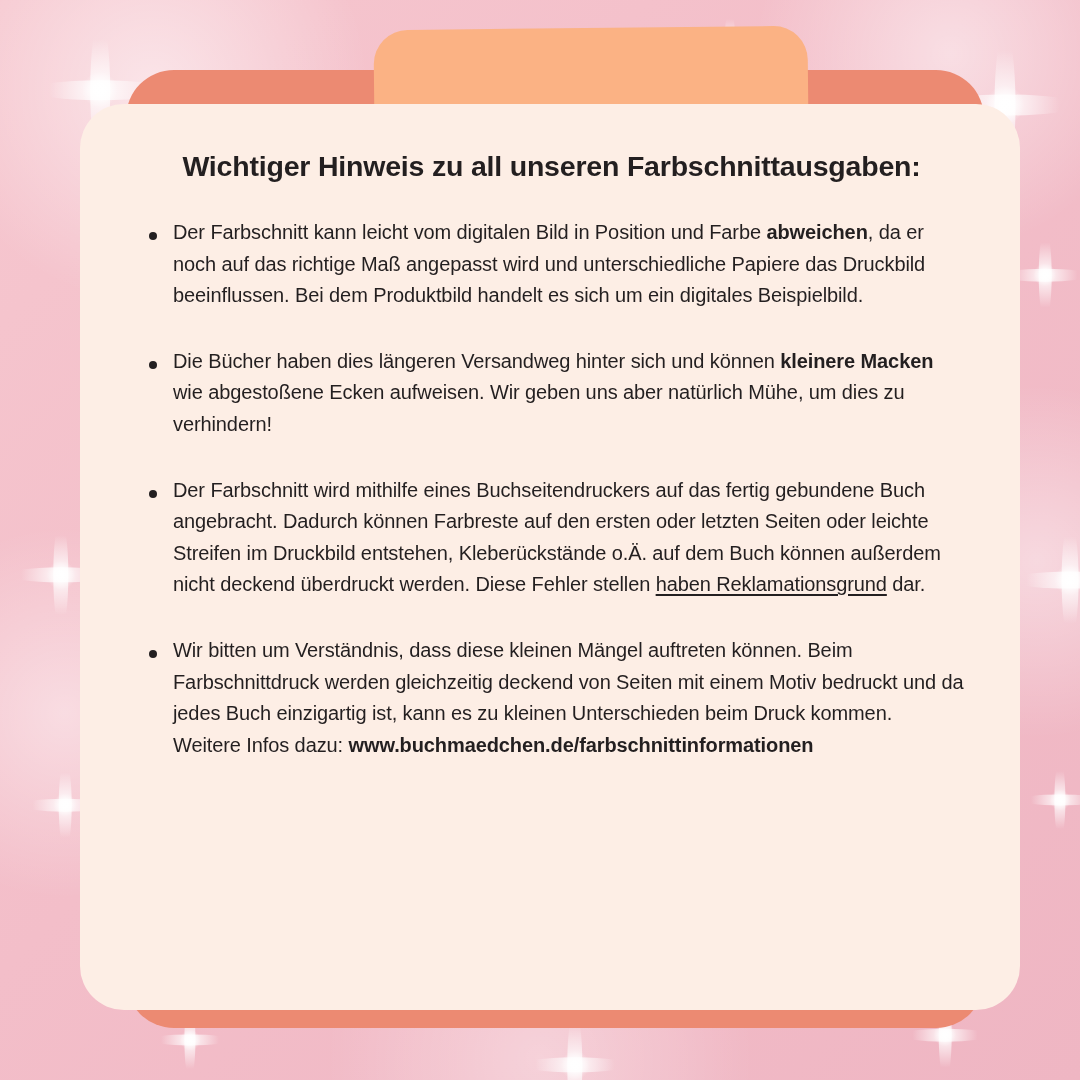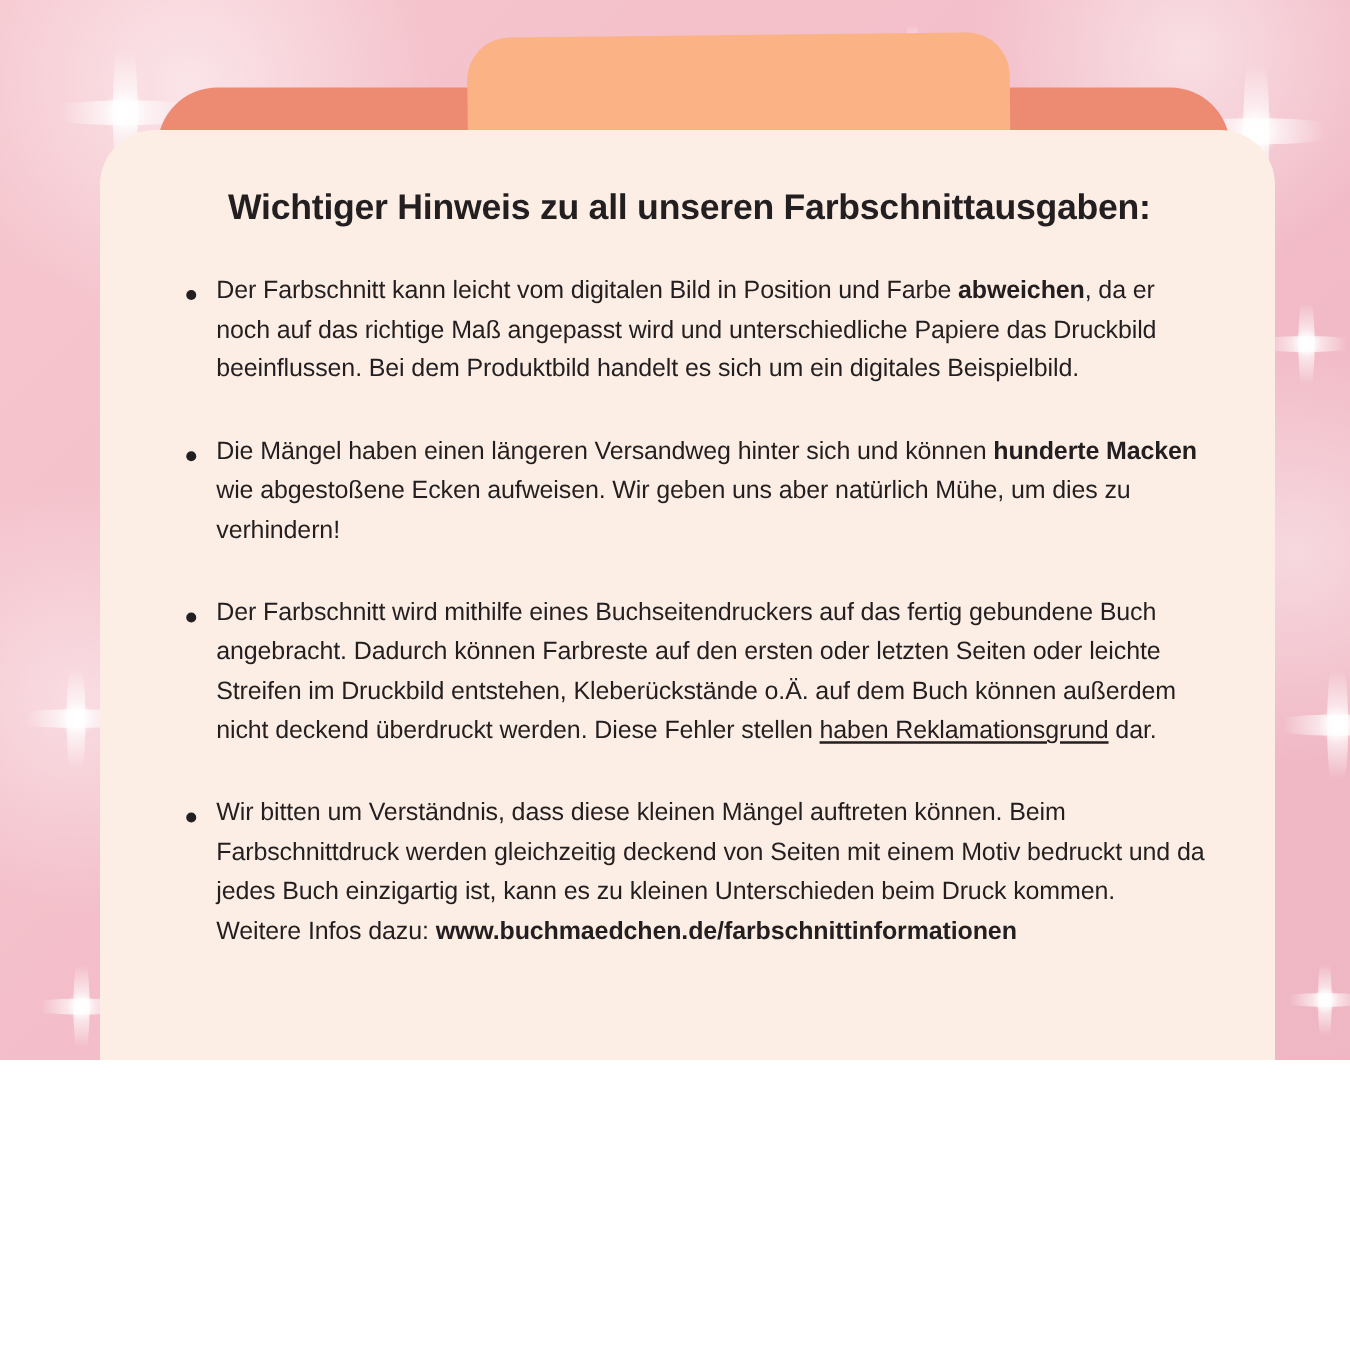--- a/index.html
+++ b/index.html
@@ -9,21 +9,21 @@
   body {
     width: 1080px;
     height: 1080px;
     overflow: hidden;
     font-family: "Liberation Sans", sans-serif;
   }
 
   .canvas {
     position: relative;
     width: 1080px;
-    height: 848px;
+    height: 1080px;
     background:
       radial-gradient(circle at 14% 8%, rgba(255,255,255,0.55) 0%, rgba(255,255,255,0) 16%),
       radial-gradient(circle at 88% 5%, rgba(255,255,255,0.50) 0%, rgba(255,255,255,0) 14%),
       radial-gradient(circle at 96% 52%, rgba(255,255,255,0.45) 0%, rgba(255,255,255,0) 15%),
       radial-gradient(circle at 6%  66%, rgba(255,255,255,0.45) 0%, rgba(255,255,255,0) 15%),
       radial-gradient(circle at 50% 98%, rgba(255,255,255,0.35) 0%, rgba(255,255,255,0) 18%),
       linear-gradient(135deg, #f6c7cf 0%, #f3bec9 45%, #efb6c3 100%);
     overflow: hidden;
   }
 
@@ -198,18 +198,18 @@
 
   <div class="card-shadow"></div>
   <div class="tape"></div>
   <div class="card"></div>
 
   <div class="content">
     <h1 class="headline">Wichtiger Hinweis zu all unseren Farbschnittausgaben:</h1>
 
     <ul class="points">
         <li><span>Der Farbschnitt kann leicht vom digitalen Bild in Position und Farbe </span><strong>abweichen</strong><span>, da er noch auf das richtige Maß angepasst wird und unterschiedliche Papiere das Druckbild beeinflussen. Bei dem Produktbild handelt es sich um ein digitales Beispielbild.</span></li>
-        <li><span>Die Mängel haben einen längeren Versandweg hinter sich und können </span><strong>hunderte Macken</strong><span> wie abgestoßene Ecken aufweisen. Wir geben uns aber natürlich Mühe, um dies zu verhindern!</span></li>
+        <li><span>Die Bücher haben dies längeren Versandweg hinter sich und können </span><strong>kleinere Macken</strong><span> wie abgestoßene Ecken aufweisen. Wir geben uns aber natürlich Mühe, um dies zu verhindern!</span></li>
         <li><span>Der Farbschnitt wird mithilfe eines Buchseitendruckers auf das fertig gebundene Buch angebracht. Dadurch können Farbreste auf den ersten oder letzten Seiten oder leichte Streifen im Druckbild entstehen, Kleberückstände o.Ä. auf dem Buch können außerdem nicht deckend überdruckt werden. Diese Fehler stellen </span><u>haben Reklamationsgrund</u><span> dar.</span></li>
         <li><span>Wir bitten um Verständnis, dass diese kleinen Mängel auftreten können. Beim Farbschnittdruck werden gleichzeitig deckend von Seiten mit einem Motiv bedruckt und da jedes Buch einzigartig ist, kann es zu kleinen Unterschieden beim Druck kommen. Weitere Infos dazu: </span><strong>www.buchmaedchen.de/farbschnittinformationen</strong></li>
       </ul>
   </div>
 </div>
 
 </body></html>

